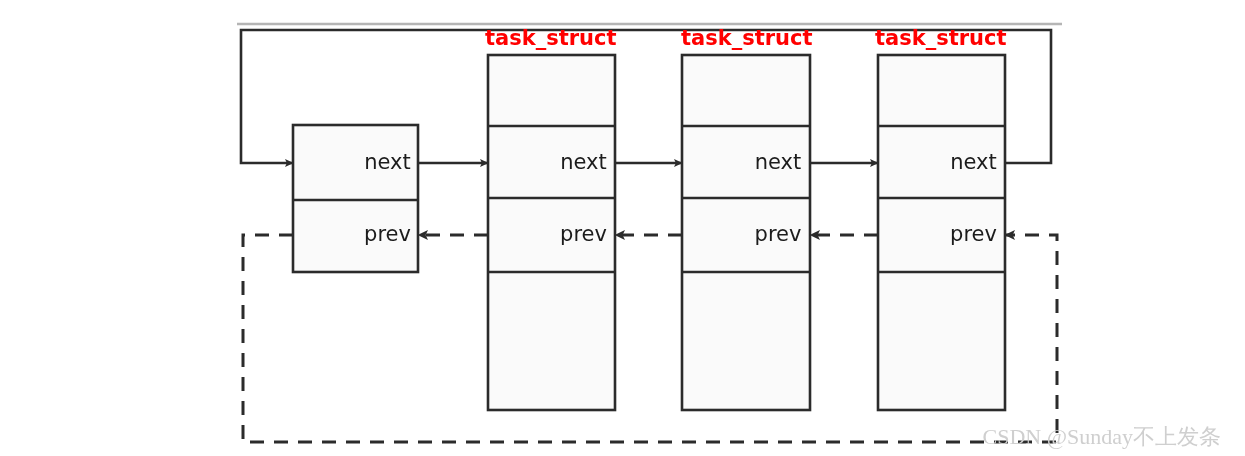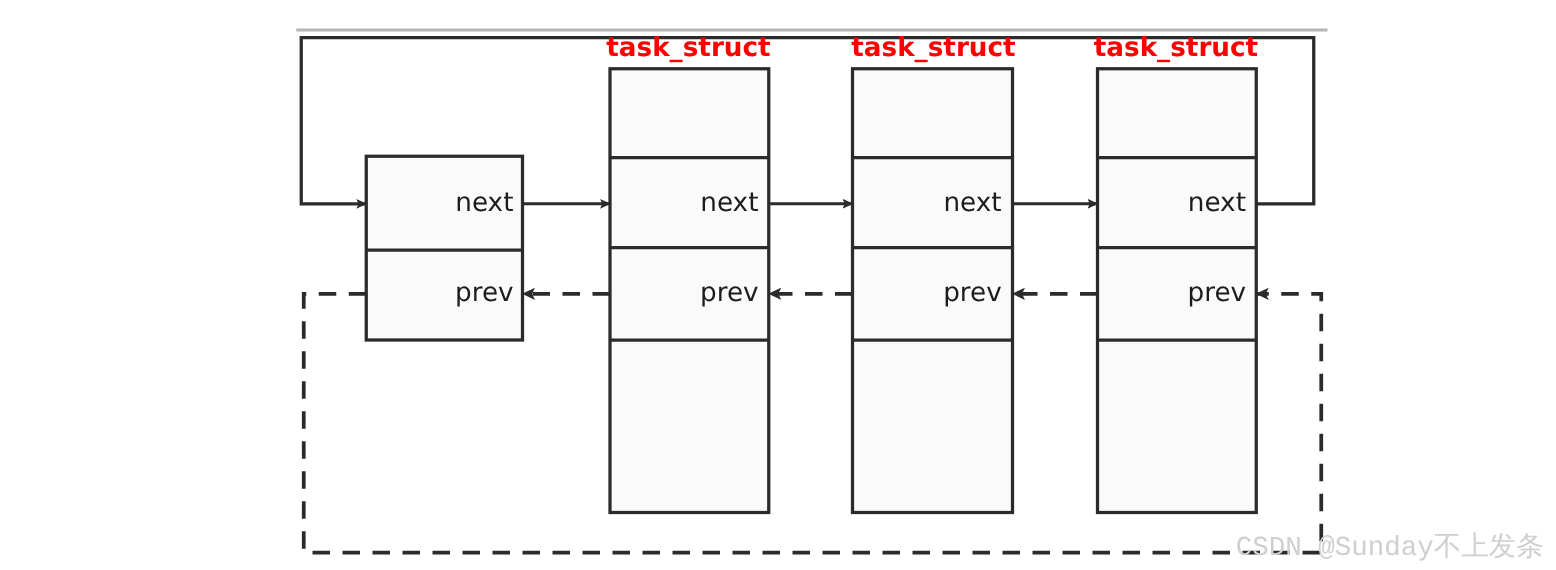--- a/index.html
+++ b/index.html
@@ -38,25 +38,25 @@
     position: absolute;
     color: #1c1c1c;
     font-size: 21px;
     font-family: "DejaVu Sans", "Liberation Sans", sans-serif;
     white-space: nowrap;
     line-height: 1;
     margin-left: 32px;
   }
   .watermark {
     position: absolute;
-    right: 10px;
+    right: 24px;
     bottom: 4px;
     color: #cfcfcf;
     font-size: 22px;
-    font-family: Liberation Mono, monospace;
+    font-family: Liberation Serif, serif;
     white-space: nowrap;
     user-select: none;
   }
 </style>
 </head>
 <body>
 
 <div id="canvas">
 
   <svg id="diagram-svg" viewBox="0 0 1245 456" xmlns="http://www.w3.org/2000/svg">

